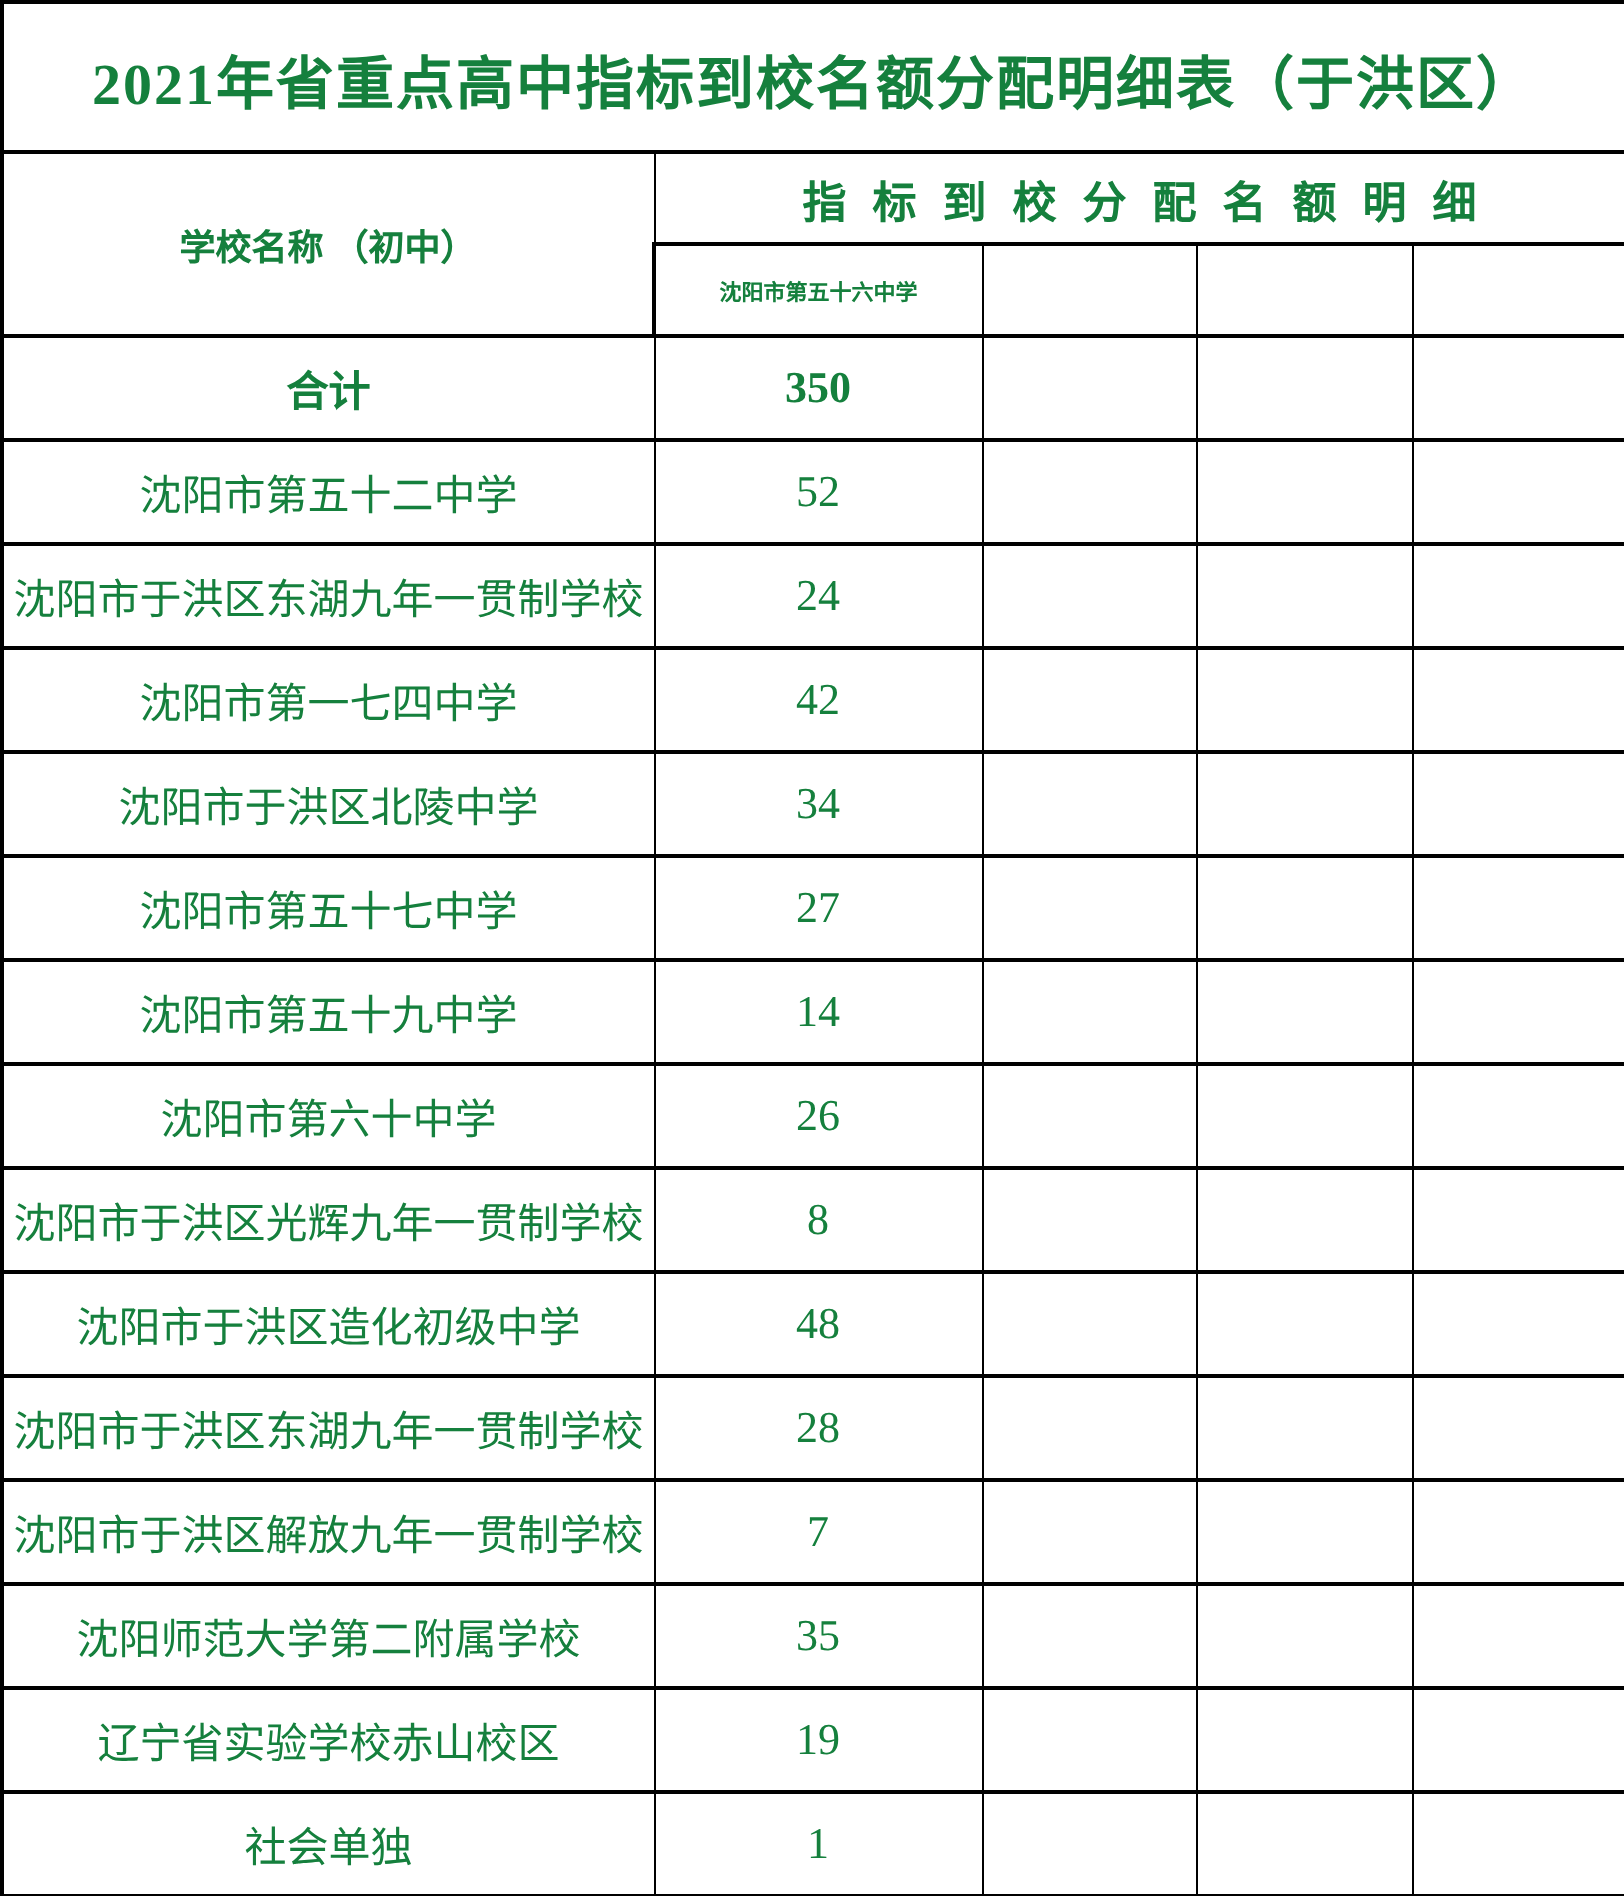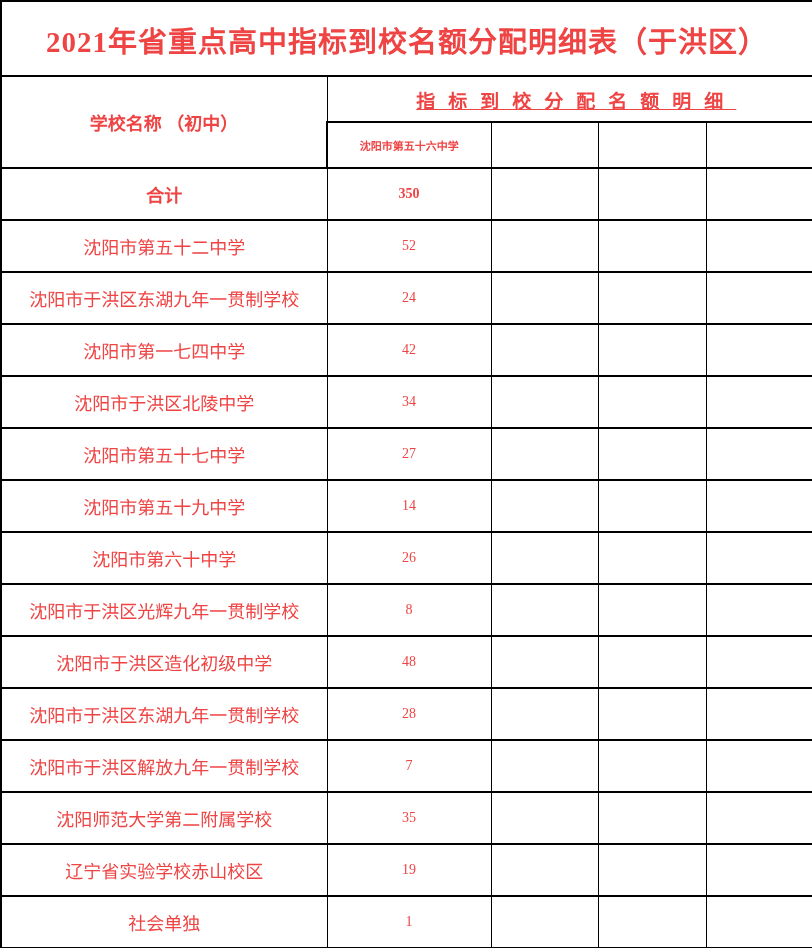--- a/index.html
+++ b/index.html
@@ -2,21 +2,21 @@
 <html lang="zh-CN"><head>
 <meta charset="utf-8">
 <style>
   * { box-sizing: border-box; }
   html, body { margin: 0; padding: 0; background: #ffffff; }
   .page {
     width: 812px;
     height: 948px;
     background: #ffffff;
     font-family: "Liberation Serif", serif;
-    color: #ef4444;
+    color: #15803d;
   }
   table.quota-table {
     width: 812px;
     height: 948px;
     border-collapse: collapse;
     table-layout: fixed;
   }
   td {
     border: 1px solid #000000;
     border-top-width: 2px;
@@ -39,36 +39,35 @@
     border-right-width: 2px;
   }
 
   tr.group-row { height: 46px; }
   td.name-head {
     font-weight: 700;
     font-size: 18px;
   }
   td.group-head {
     font-weight: 700;
-    font-size: 19px;
+    font-size: 22px;
     letter-spacing: 13px;
     text-indent: 13px;
-    text-decoration: underline;
   }
 
   tr.sub-row { height: 46px; }
   td.sub-head {
     font-weight: 700;
     font-size: 11px;
     font-family: "Liberation Sans", sans-serif;
   }
 
   tr.data-row { height: 52px; }
-  td.name-cell { font-size: 18px; }
-  td.val-cell  { font-size: 14px; }
+  td.name-cell { font-size: 21px; }
+  td.val-cell  { font-size: 22px; }
   tr.total-row td { font-weight: 700; }
 </style>
 </head>
 <body>
 
 <div class="page">
   <table class="quota-table">
     <colgroup>
       <col style="width:326px">
       <col style="width:164px">

